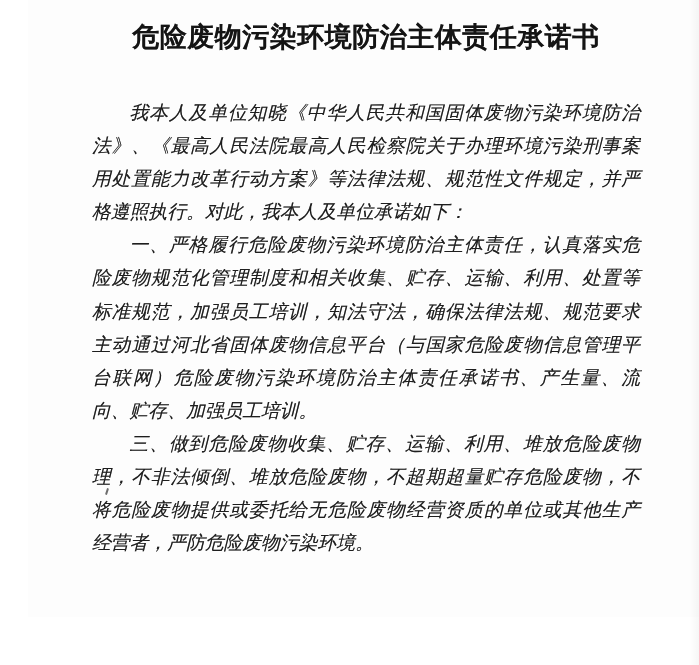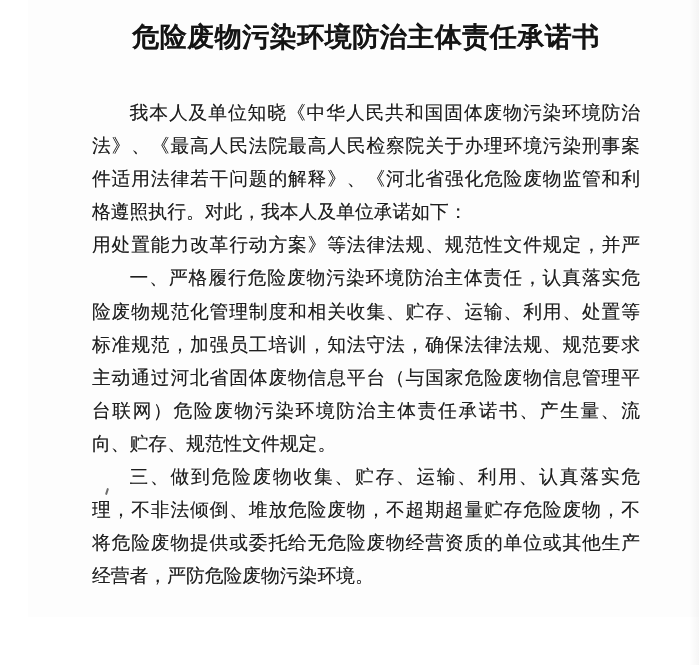--- a/index.html
+++ b/index.html
@@ -46,20 +46,21 @@
     margin-top: 43px;
     margin-left: 92px;
     width: 548px;
     font-size: 18.8px;
     line-height: 33.1px;
     text-shadow: 0 0 0.5px rgba(30,30,30,0.5);
   }
   .line {
     white-space: nowrap;
     text-align: left;
+    font-style: italic;
   }
   
   .line.jt {
     white-space: normal;
     text-align: justify;
     text-align-last: justify;
   }
   
   .line.in { text-indent: 2em; }
   
@@ -80,39 +81,38 @@
   <div class="left-strip"></div>
   <div class="right-shade"></div>
 
   <h1 class="title">危险废物污染环境防治主体责任承诺书</h1>
 
   <div class="body">
 
     <section>
       <div class="line jt in">我本人及单位知晓《中华人民共和国固体废物污染环境防治</div>
       <div class="line jt">法》、《最高人民法院最高人民检察院关于办理环境污染刑事案</div>
-      <div class="line jt">件适用法律若干问题的解释》、《河北省强化危险废物监管和利</div>
+      <div class="line jt">用处置能力改革行动方案》等法律法规、规范性文件规定，并严</div>
       <div class="line">格遵照执行。对此，我本人及单位承诺如下：</div>
-      <div class="line jt">用处置能力改革行动方案》等法律法规、规范性文件规定，并严</div>
     </section>
 
     <section>
       <div class="line jt in">一、严格履行危险废物污染环境防治主体责任，认真落实危</div>
       <div class="line jt">险废物规范化管理制度和相关收集、贮存、运输、利用、处置等</div>
       <div class="line jt">标准规范，加强员工培训，知法守法，确保法律法规、规范要求</div>
     </section>
 
     <section>
       <div class="line jt">主动通过河北省固体废物信息平台（与国家危险废物信息管理平</div>
       <div class="line jt">台联网）危险废物污染环境防治主体责任承诺书、产生量、流</div>
-      <div class="line">向、贮存、规范性文件规定。</div>
+      <div class="line">向、贮存、加强员工培训。</div>
     </section>
 
     <section>
-      <div class="line jt in">三、做到危险废物收集、贮存、运输、利用、认真落实危</div>
+      <div class="line jt in">三、做到危险废物收集、贮存、运输、利用、堆放危险废物</div>
       <div class="line jt">理，不非法倾倒、堆放危险废物，不超期超量贮存危险废物，不</div>
       <div class="line jt">将危险废物提供或委托给无危险废物经营资质的单位或其他生产</div>
       <div class="line">经营者，严防危险废物污染环境。</div>
     </section>
 
   </div>
 
   <div class="artifact"></div>
 </div>
 

